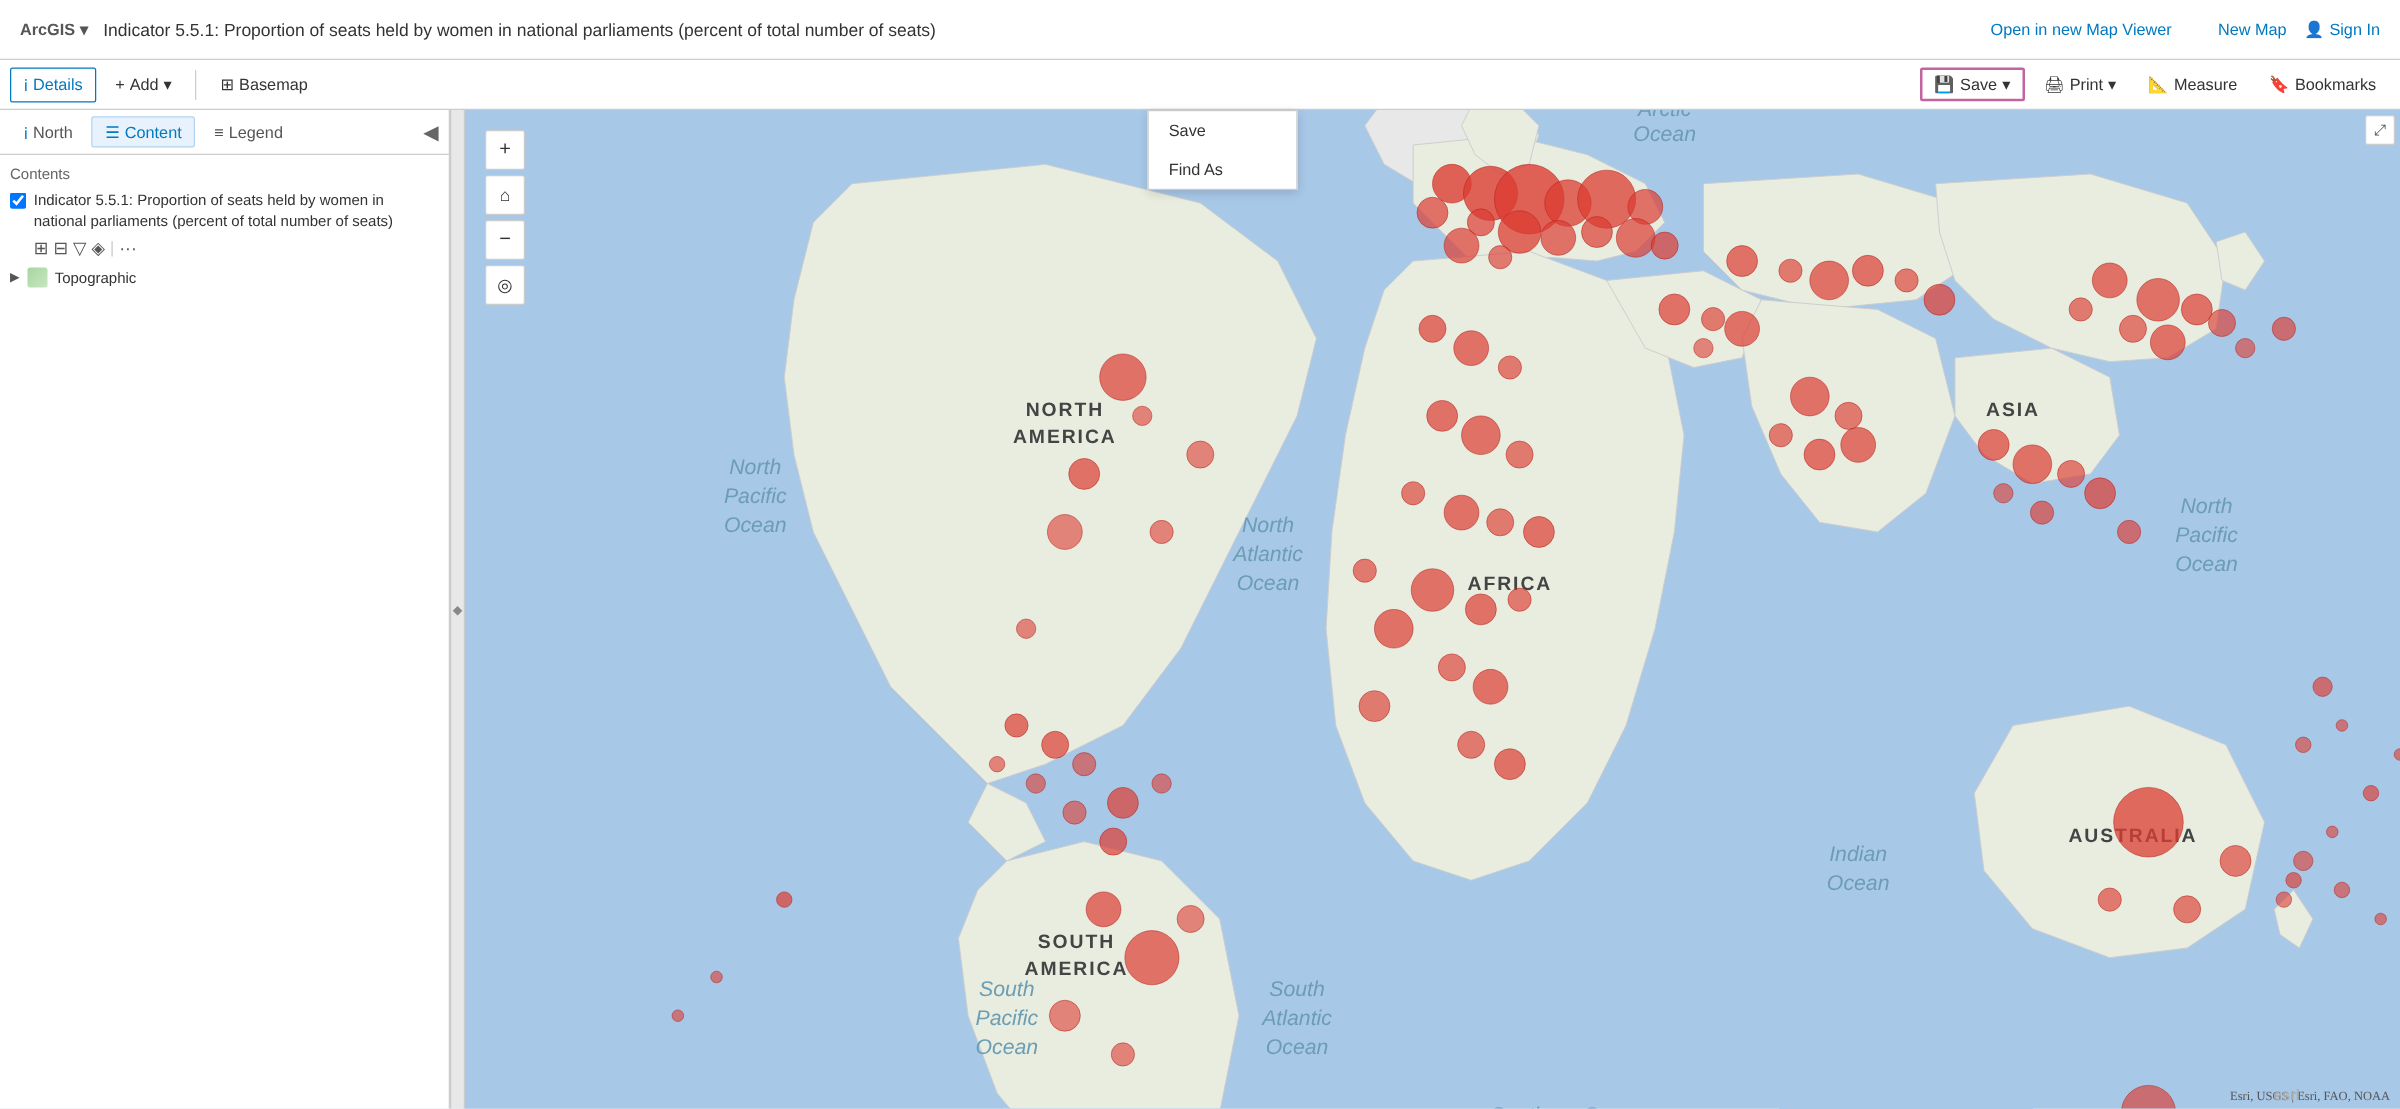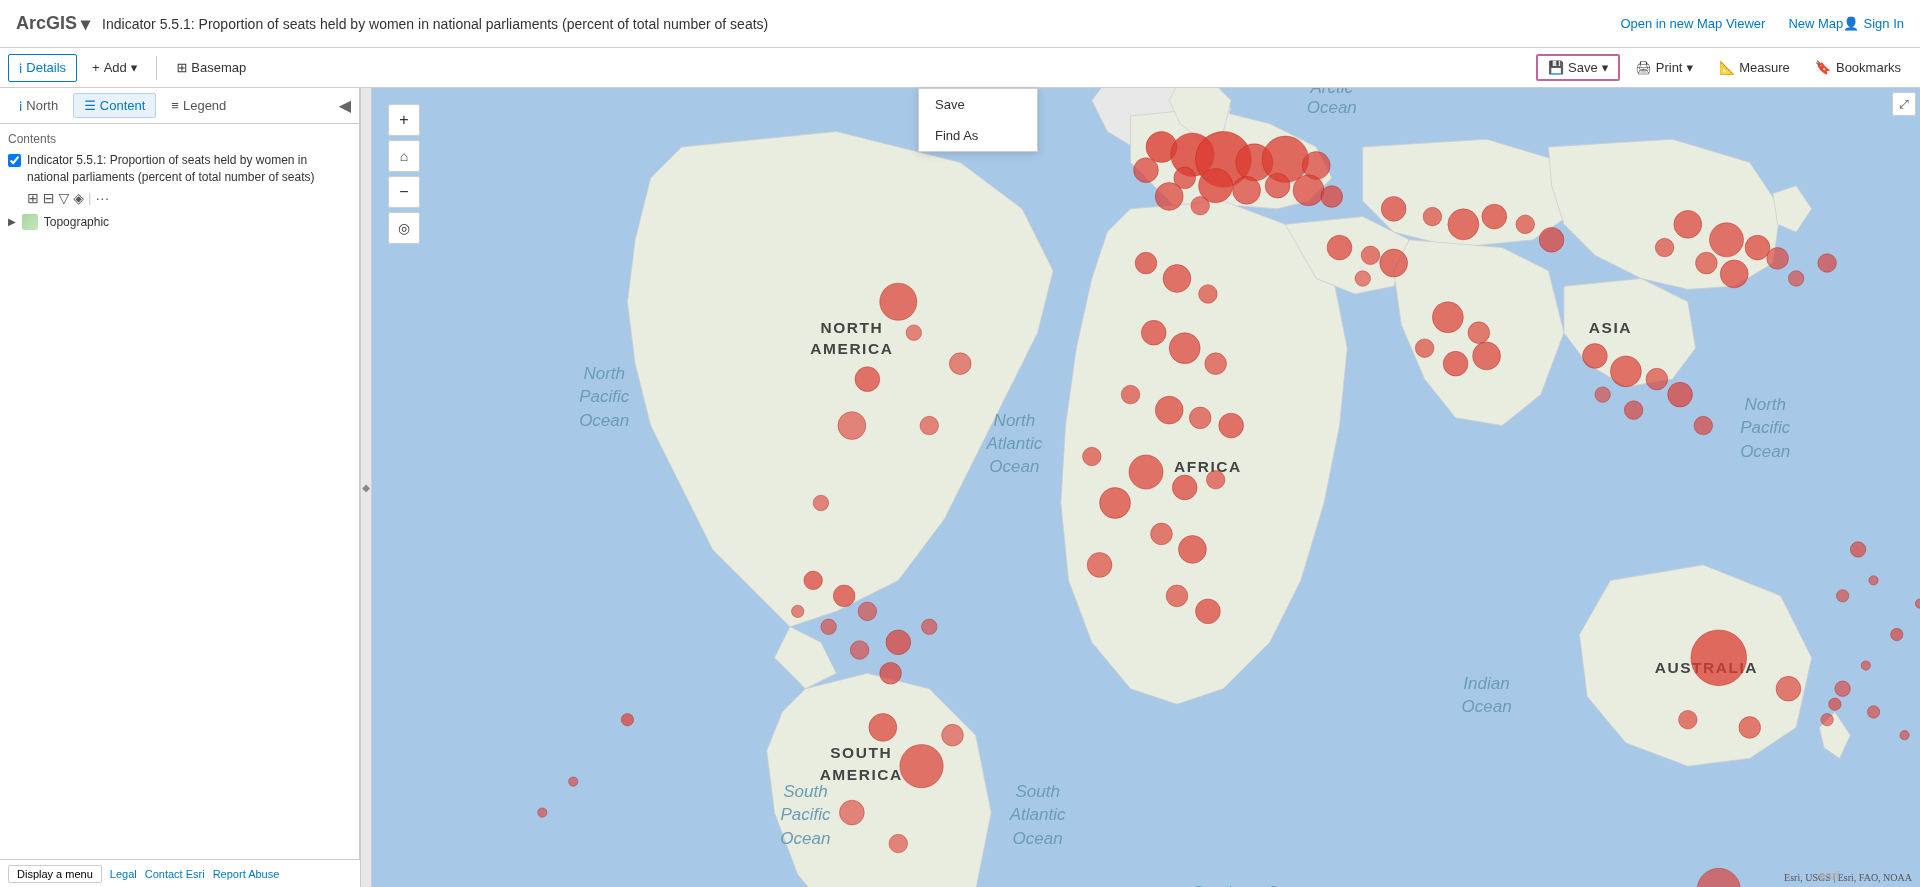--- a/index.html
+++ b/index.html
@@ -6,23 +6,23 @@
     body { font-family: "Avenir Next", Arial, sans-serif; font-size: 13px; background: #f4f4f4; overflow: hidden; width: 1920px; height: 887px; }
 
     
     #top-header {
       display: flex; align-items: center; justify-content: space-between;
       height: 48px; background: #fff; border-bottom: 1px solid #ccc;
       padding: 0 16px;
     }
     #top-header-left { display: flex; align-items: center; gap: 12px; }
     #arcgis-logo { font-size: 17px; font-weight: bold; color: #0079c1; display: flex; align-items: center; gap: 4px; cursor: pointer; }
-    #arcgis-logo span { font-size: 18px; color: #555; }
+    #arcgis-logo span { font-size: 13px; color: #555; }
     #map-title { font-size: 14px; color: #333; font-weight: normal; }
-    #top-header-right { display: flex; align-items: flex-start; gap: 0; }
+    #top-header-right { display: flex; align-items: flex-start; gap: 14px; }
     #open-new-map-viewer { color: #0079c1; cursor: pointer; text-decoration: none; font-size: 13px; }
     #new-map-link { color: #0079c1; cursor: pointer; text-decoration: none; font-size: 13px; margin-left: 23px; }
     #sign-in-btn { display: flex; align-items: center; gap: 4px; color: #0079c1; cursor: pointer; font-size: 13px; }
 
     
     #toolbar {
       display: flex; align-items: center; height: 40px; background: #fff;
       border-bottom: 1px solid #ccc; padding: 0 8px; gap: 4px;
     }
     .toolbar-btn {
@@ -271,26 +271,20 @@
         </div>
       </div>
 
       <div id="topographic-item">
         <span style="font-size:10px; color:#555;">▶</span>
         <div id="topographic-icon"></div>
         <div id="topographic-label">Topographic</div>
       </div>
     </div>
 
-    <div id="footer">
-      <button id="display-menu-btn">Display a menu</button>
-      <a class="footer-link">Legal</a>
-      <a class="footer-link">Contact Esri</a>
-      <a class="footer-link">Report Abuse</a>
-    </div>
   </div>
 
   <div id="collapse-handle">
     <span>◆</span>
   </div>
 
   <div id="map-area">
 
     
     <svg id="map-svg" viewBox="0 0 1000 600" preserveAspectRatio="xMidYMid slice">

